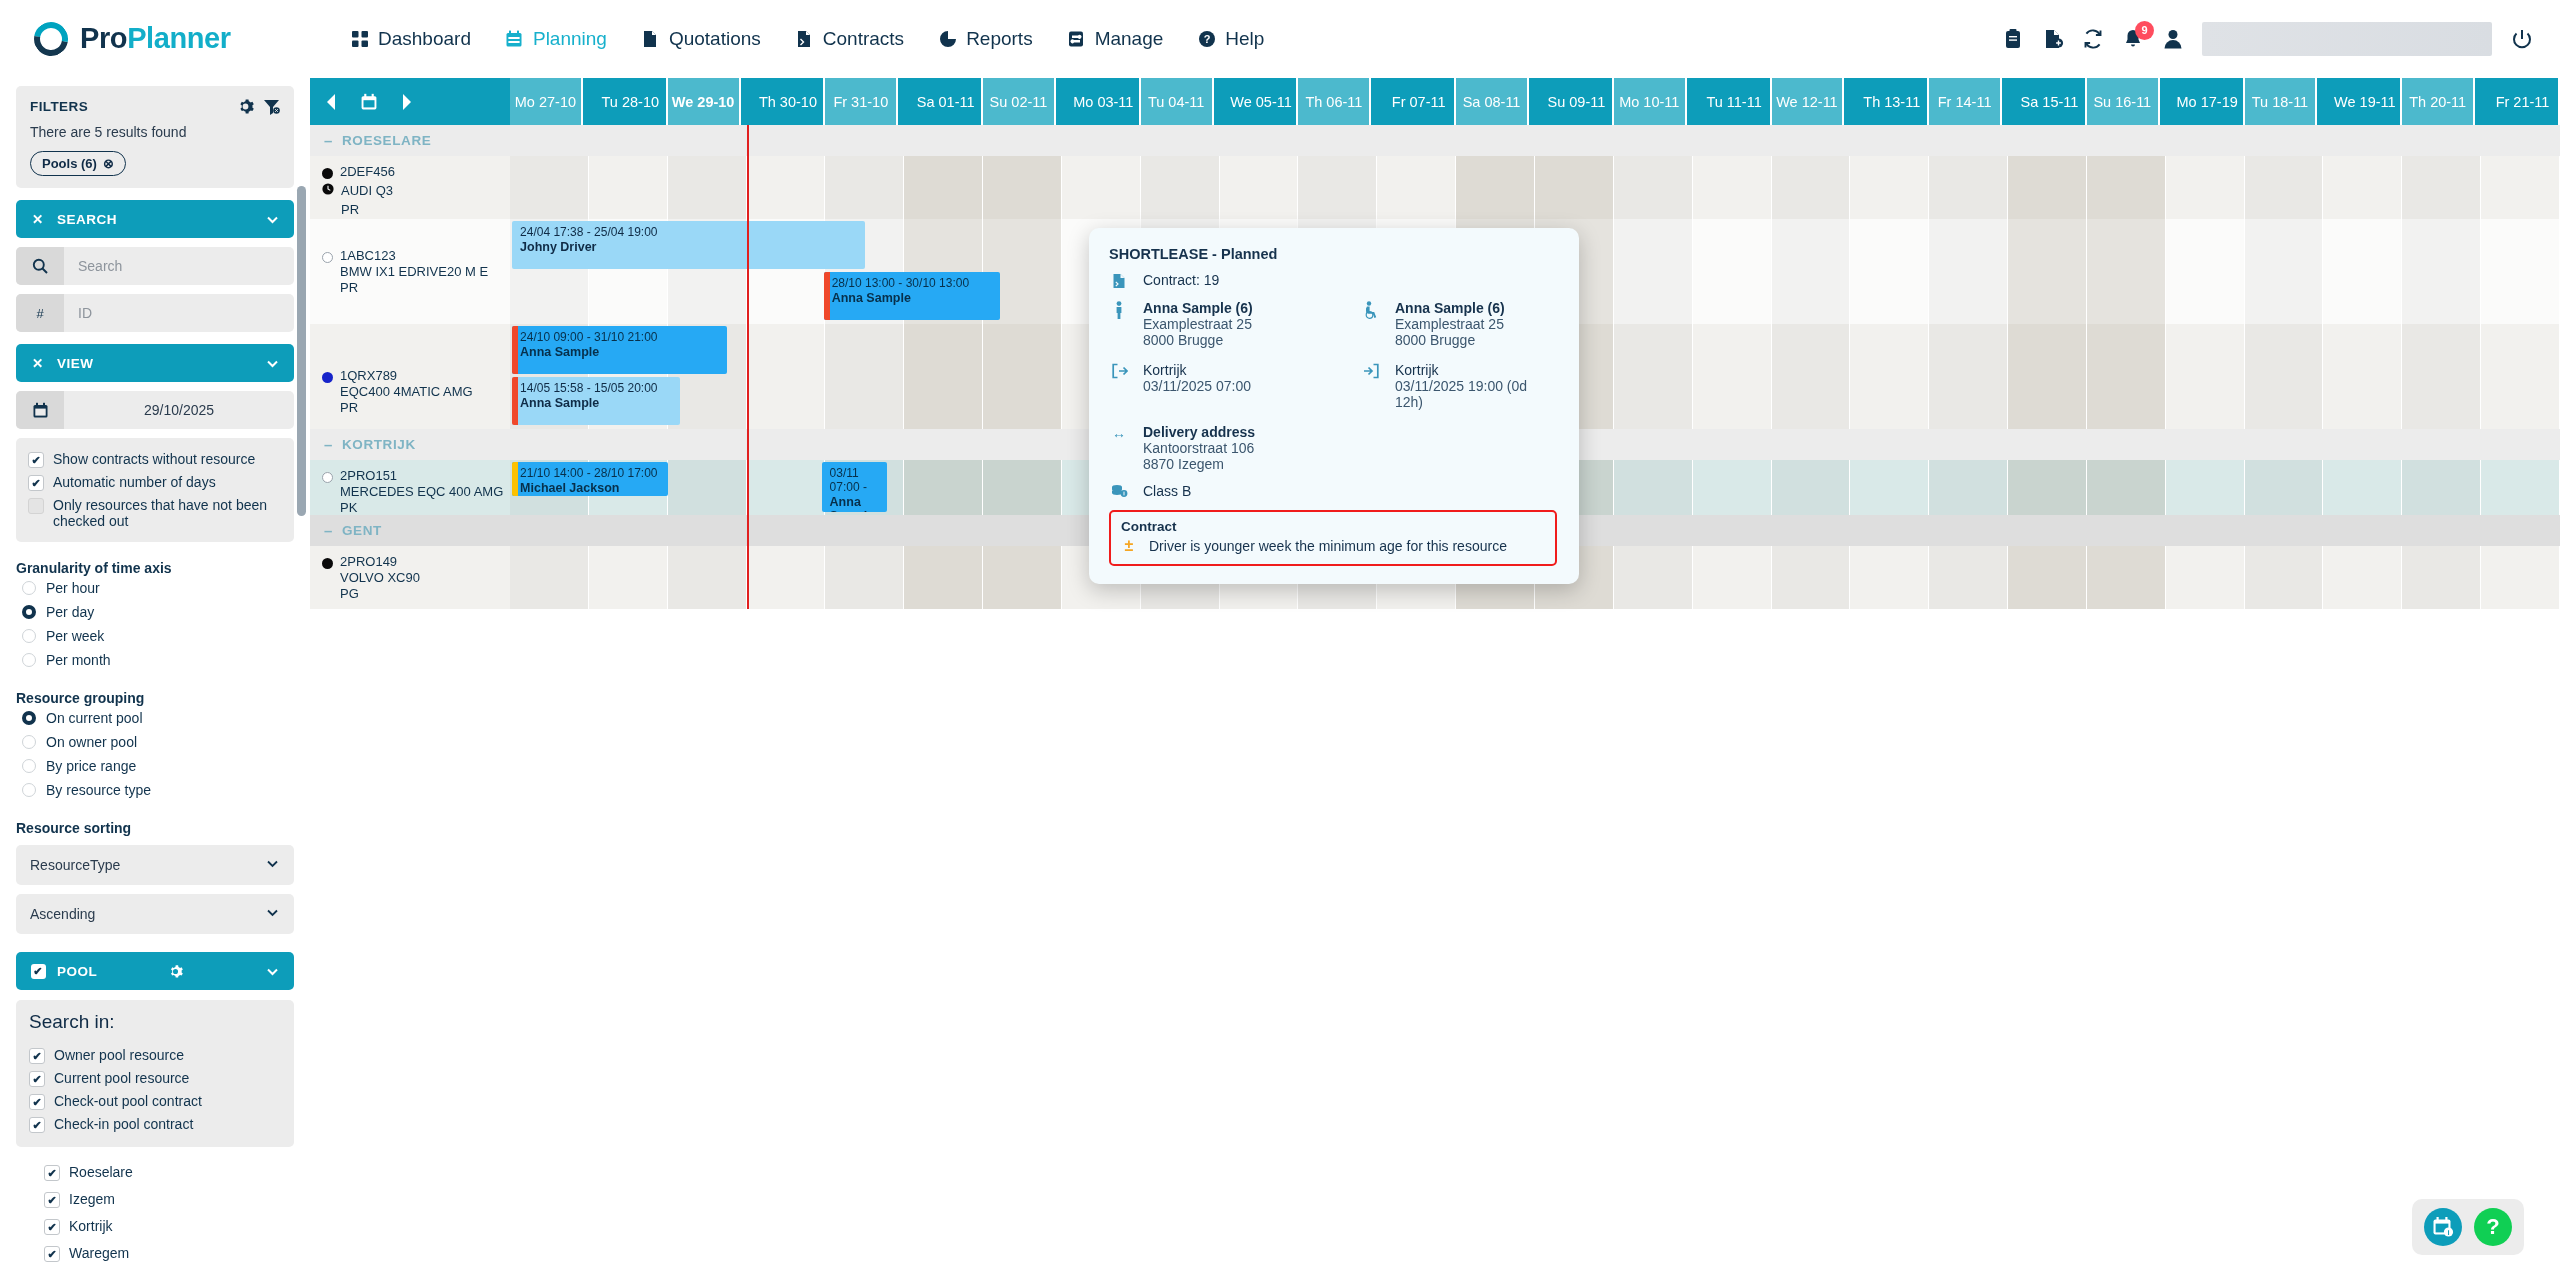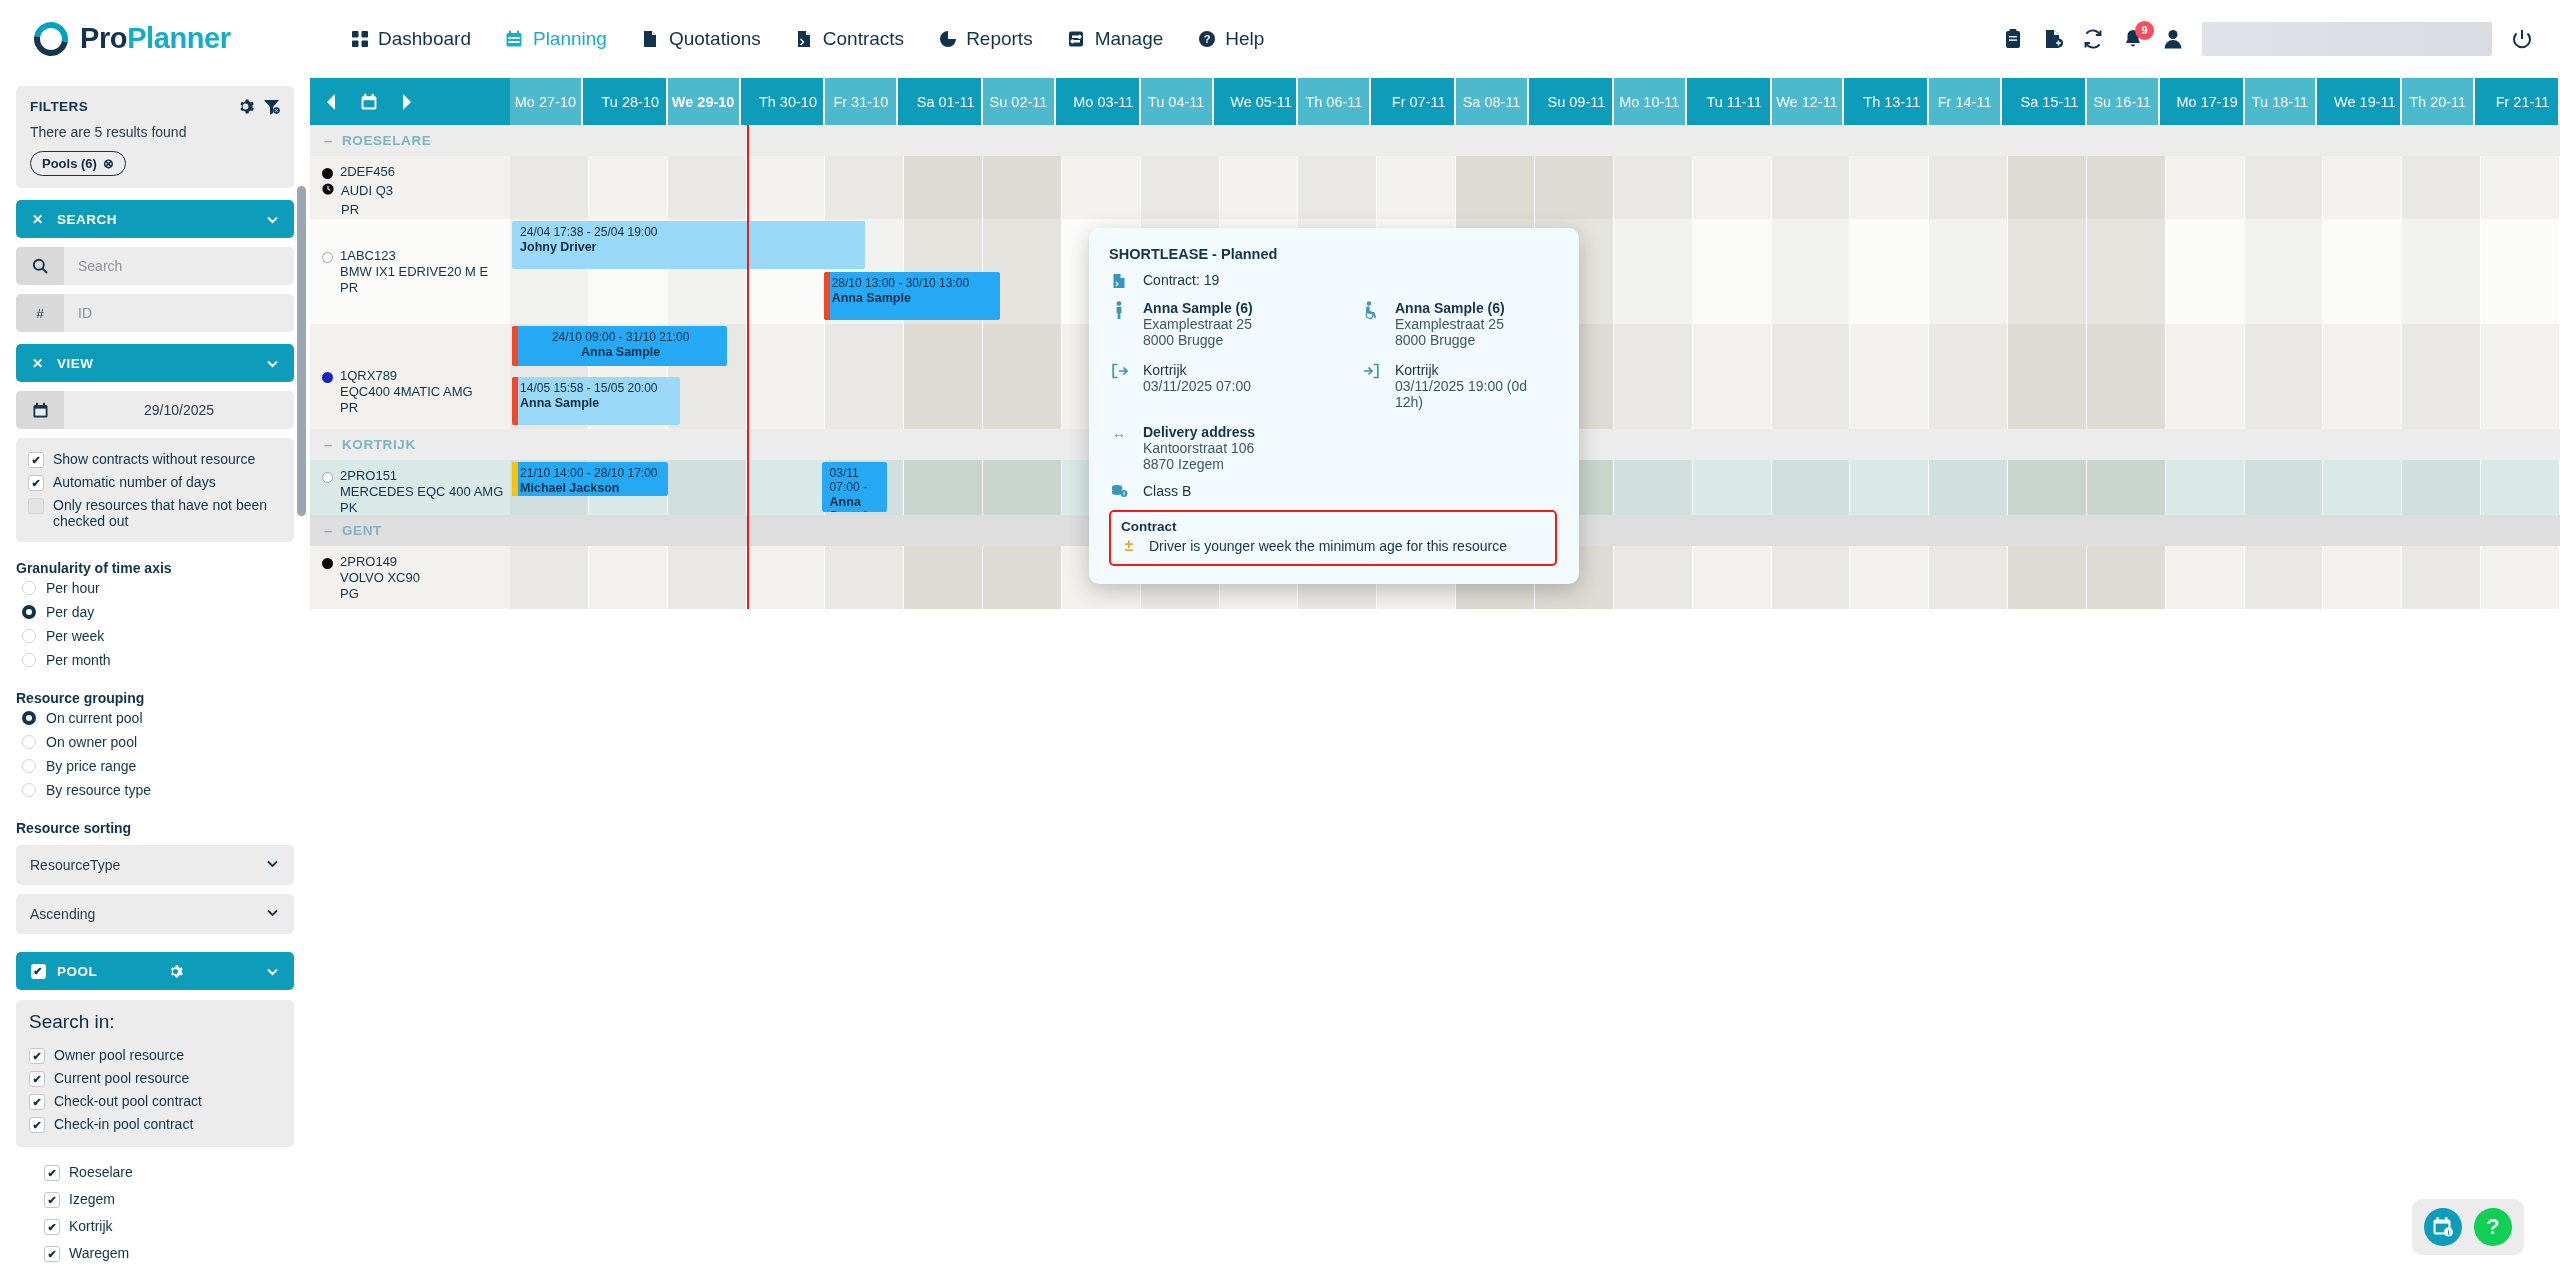--- a/index.html
+++ b/index.html
@@ -777,21 +777,21 @@
               <div class="col" style="background: transparent;"></div>
               <div class="col" style="background: rgba(0, 0, 0, 0.035);"></div>
               <div class="col" style="background: rgba(120, 105, 80, 0.16);"></div>
               <div class="col" style="background: rgba(120, 105, 80, 0.16);"></div>
               <div class="col" style="background: transparent;"></div>
               <div class="col" style="background: rgba(0, 0, 0, 0.035);"></div>
               <div class="col" style="background: transparent;"></div>
               <div class="col" style="background: rgba(0, 0, 0, 0.035);"></div>
               <div class="col" style="background: transparent;"></div>
             </div>
-          <div class="bar brightblue" style="left:0.1%;top:2px;width:10.5%;height:40px;text-align:center;">
+          <div class="bar brightblue" style="left:0.1%;top:2px;width:10.5%;height:48px;">
             <div class="lstripe red"></div>
             <div class="t1">24/10 09:00 - 31/10 21:00</div>
             <div class="t2">Anna Sample</div>
             <div class="t3">
               <span class="tag">
                   <span>↔</span>
                   <span>PR→PR</span>
                 </span>
               <span class="tag">↔</span>
             </div>

